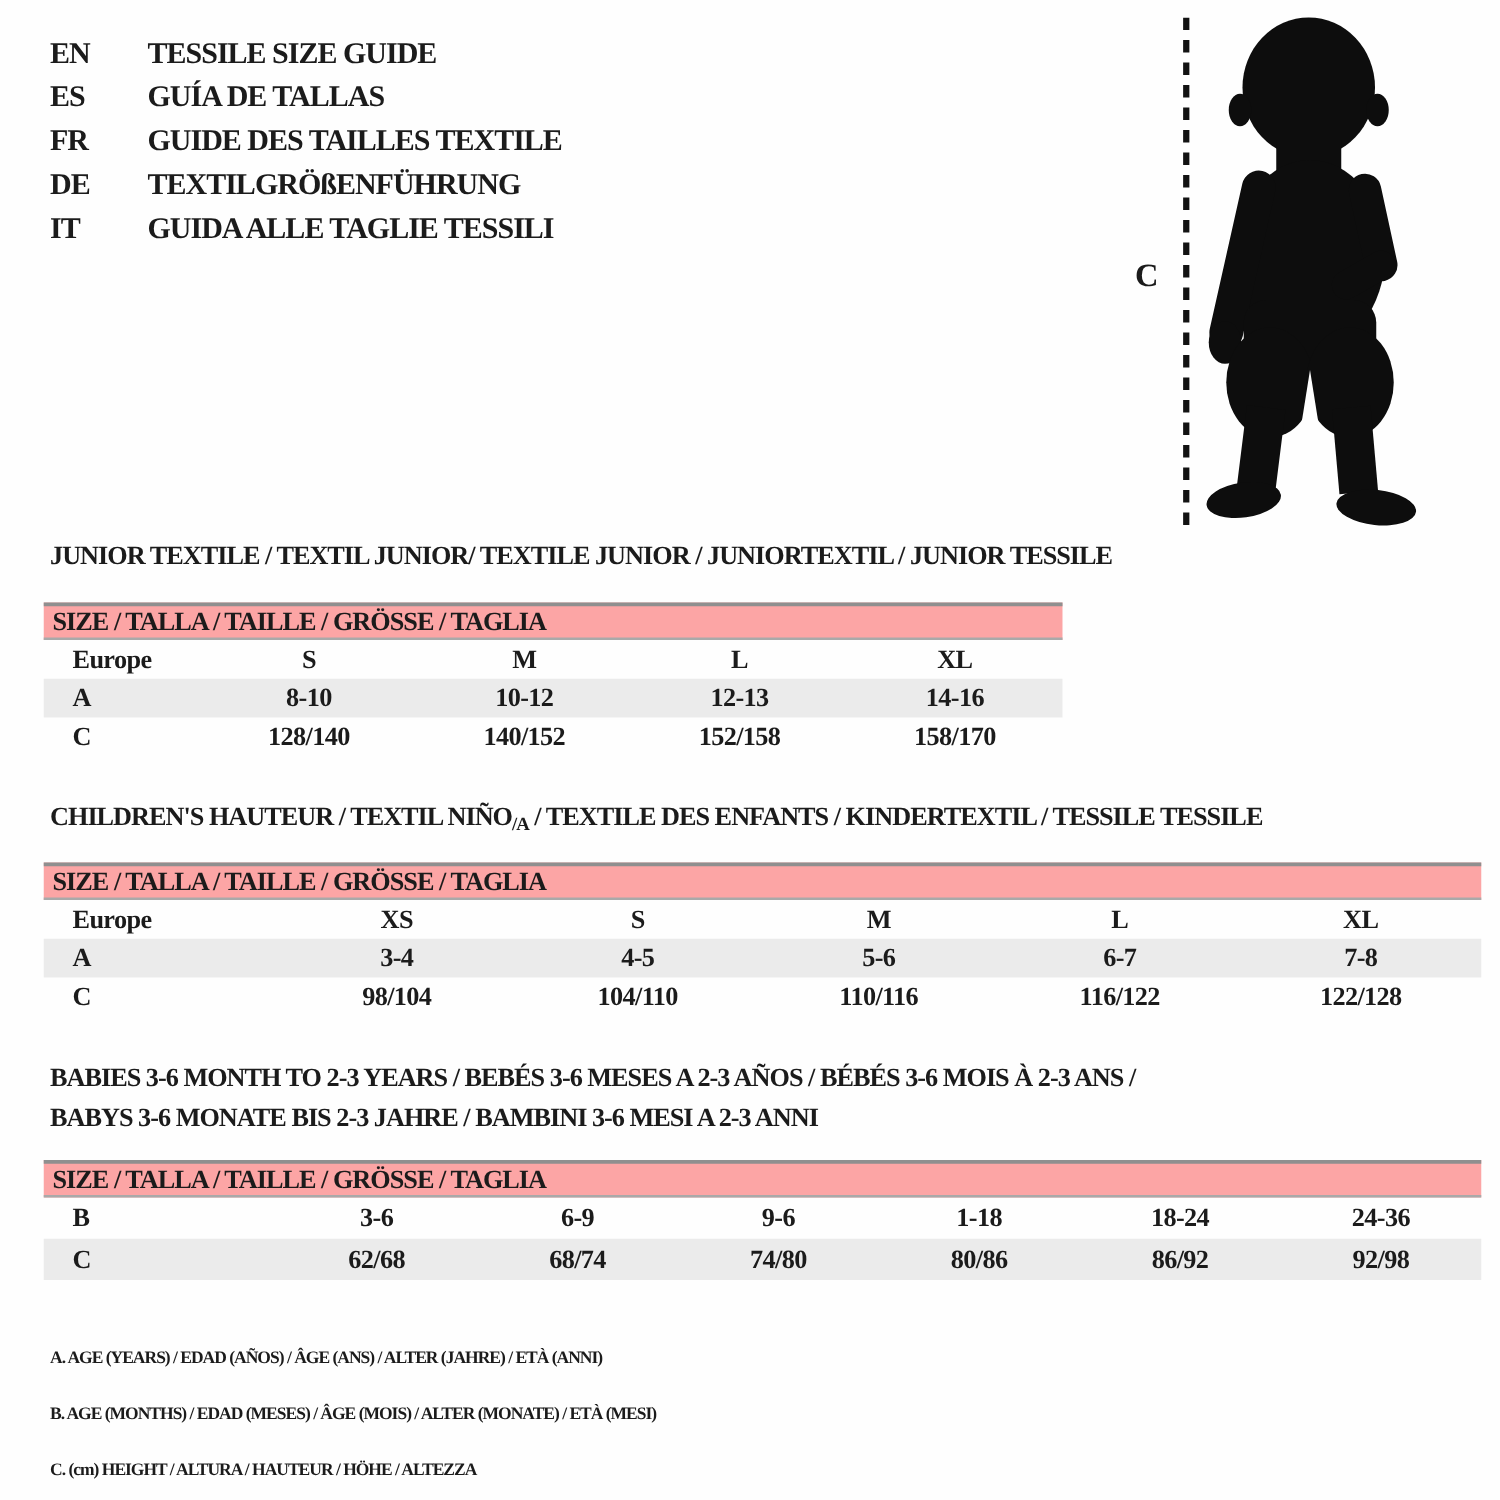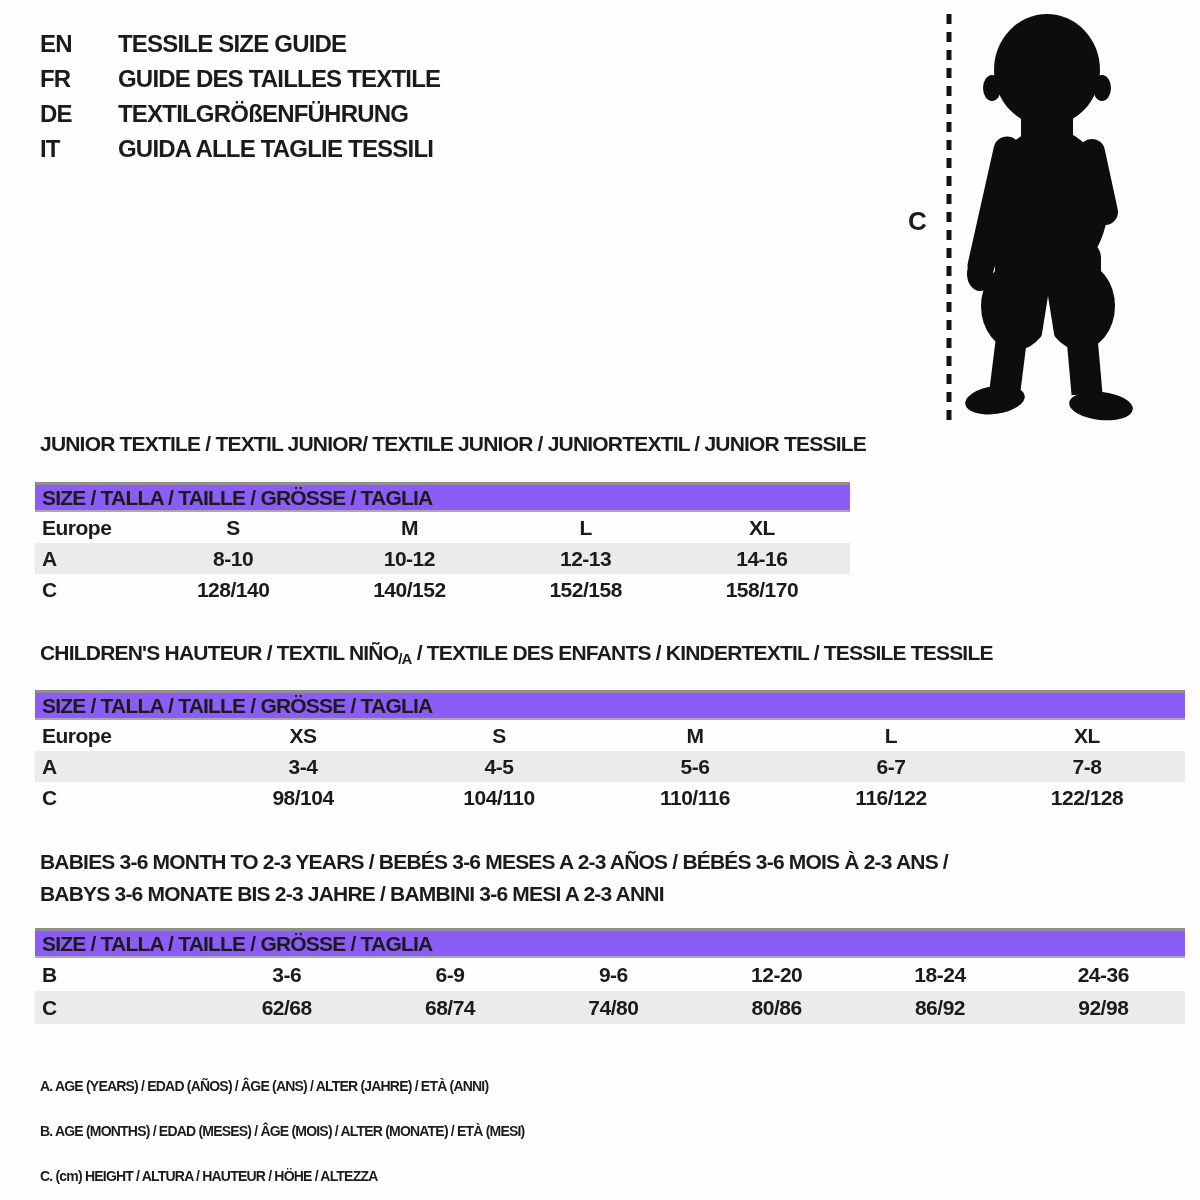--- a/index.html
+++ b/index.html
@@ -1,61 +1,65 @@
 <!DOCTYPE html>
 <html><head>
 <meta charset="utf-8">
 <style>
   html,body{margin:0;padding:0;background:#fff;}
   .page{
     position:relative;width:1200px;height:1200px;background:#fefefe;
-    font-family:Liberation Sans, sans-serif;font-weight:700;color:#1b1b1b;
+    font-family:Liberation Serif, serif;font-weight:700;color:#1b1b1b;
     overflow:hidden;
   }
   
   .lang-header{position:absolute;left:40px;top:26px;}
   .lang-row{display:flex;height:35px;align-items:center;}
   .lang-code{width:78px;font-size:24px;letter-spacing:-0.8px;}
   .lang-title{font-size:24px;letter-spacing:-0.8px;white-space:nowrap;}
   
   .c-label{position:absolute;left:908px;top:206px;font-size:26px;letter-spacing:-0.5px;}
   .dash-line{position:absolute;left:945px;top:14px;}
   .toddler{position:absolute;left:955px;top:8px;}
   
   .section-title{position:absolute;left:40px;font-size:21px;letter-spacing:-0.8px;white-space:nowrap;}
   .section-title .subscript{font-size:15px;vertical-align:-4px;}
   .two-line div{line-height:32px;}
   
   .size-table{position:absolute;left:35px;}
   .size-bar{
-    height:30px;background:#8b5cf6;border-top:3px solid #8f8f8f;border-bottom:2px solid #a9a9a9;
+    height:30px;background:#fca5a5;border-top:3px solid #8f8f8f;border-bottom:2px solid #a9a9a9;
     display:flex;align-items:center;padding-left:7px;box-sizing:border-box;
     font-size:21px;letter-spacing:-0.8px;
   }
   .trow{display:flex;height:31px;align-items:center;font-size:21px;letter-spacing:-0.5px;}
   .trow.striped{background:#ebebeb;}
-  .tlabel{padding-left:7px;box-sizing:border-box;}
+  .tlabel{padding-left:7px;box-sizing:border-box;margin-left:16px;}
   .t-junior .tlabel{width:110px;}
   .t-wide .tlabel{width:170px;}
   .tcell{flex:1;text-align:center;}
   .t-junior{width:815px;}
   .t-wide{width:1150px;}
   
   .legend{position:absolute;left:40px;top:1064px;}
   .legend-line{line-height:45px;font-size:14px;letter-spacing:-0.8px;white-space:nowrap;}
 </style>
 </head>
 <body>
 
 <div class="page">
 
   <div class="lang-header">
     <div class="lang-row">
       <span class="lang-code">EN</span>
       <span class="lang-title">TESSILE SIZE GUIDE</span>
+    </div>
+    <div class="lang-row">
+      <span class="lang-code">ES</span>
+      <span class="lang-title">GUÍA DE TALLAS</span>
     </div>
     <div class="lang-row">
       <span class="lang-code">FR</span>
       <span class="lang-title">GUIDE DES TAILLES TEXTILE</span>
     </div>
     <div class="lang-row">
       <span class="lang-code">DE</span>
       <span class="lang-title">TEXTILGRÖßENFÜHRUNG</span>
     </div>
     <div class="lang-row">
@@ -149,21 +153,21 @@
     <div>BABIES 3-6 MONTH TO 2-3 YEARS / BEBÉS 3-6 MESES A 2-3 AÑOS / BÉBÉS 3-6 MOIS À 2-3 ANS /</div>
     <div>BABYS 3-6 MONATE BIS 2-3 JAHRE / BAMBINI 3-6 MESI A 2-3 ANNI</div>
   </div>
   <div class="size-table t-wide" style="top:928px;">
     <div class="size-bar">SIZE / TALLA / TAILLE / GRÖSSE / TAGLIA</div>
     <div class="trow" style="height:33px;">
       <span class="tlabel">B</span>
       <span class="tcell">3-6</span>
       <span class="tcell">6-9</span>
       <span class="tcell">9-6</span>
-      <span class="tcell">12-20</span>
+      <span class="tcell">1-18</span>
       <span class="tcell">18-24</span>
       <span class="tcell">24-36</span>
     </div>
     <div class="trow striped" style="height:33px;">
       <span class="tlabel">C</span>
       <span class="tcell">62/68</span>
       <span class="tcell">68/74</span>
       <span class="tcell">74/80</span>
       <span class="tcell">80/86</span>
       <span class="tcell">86/92</span>

